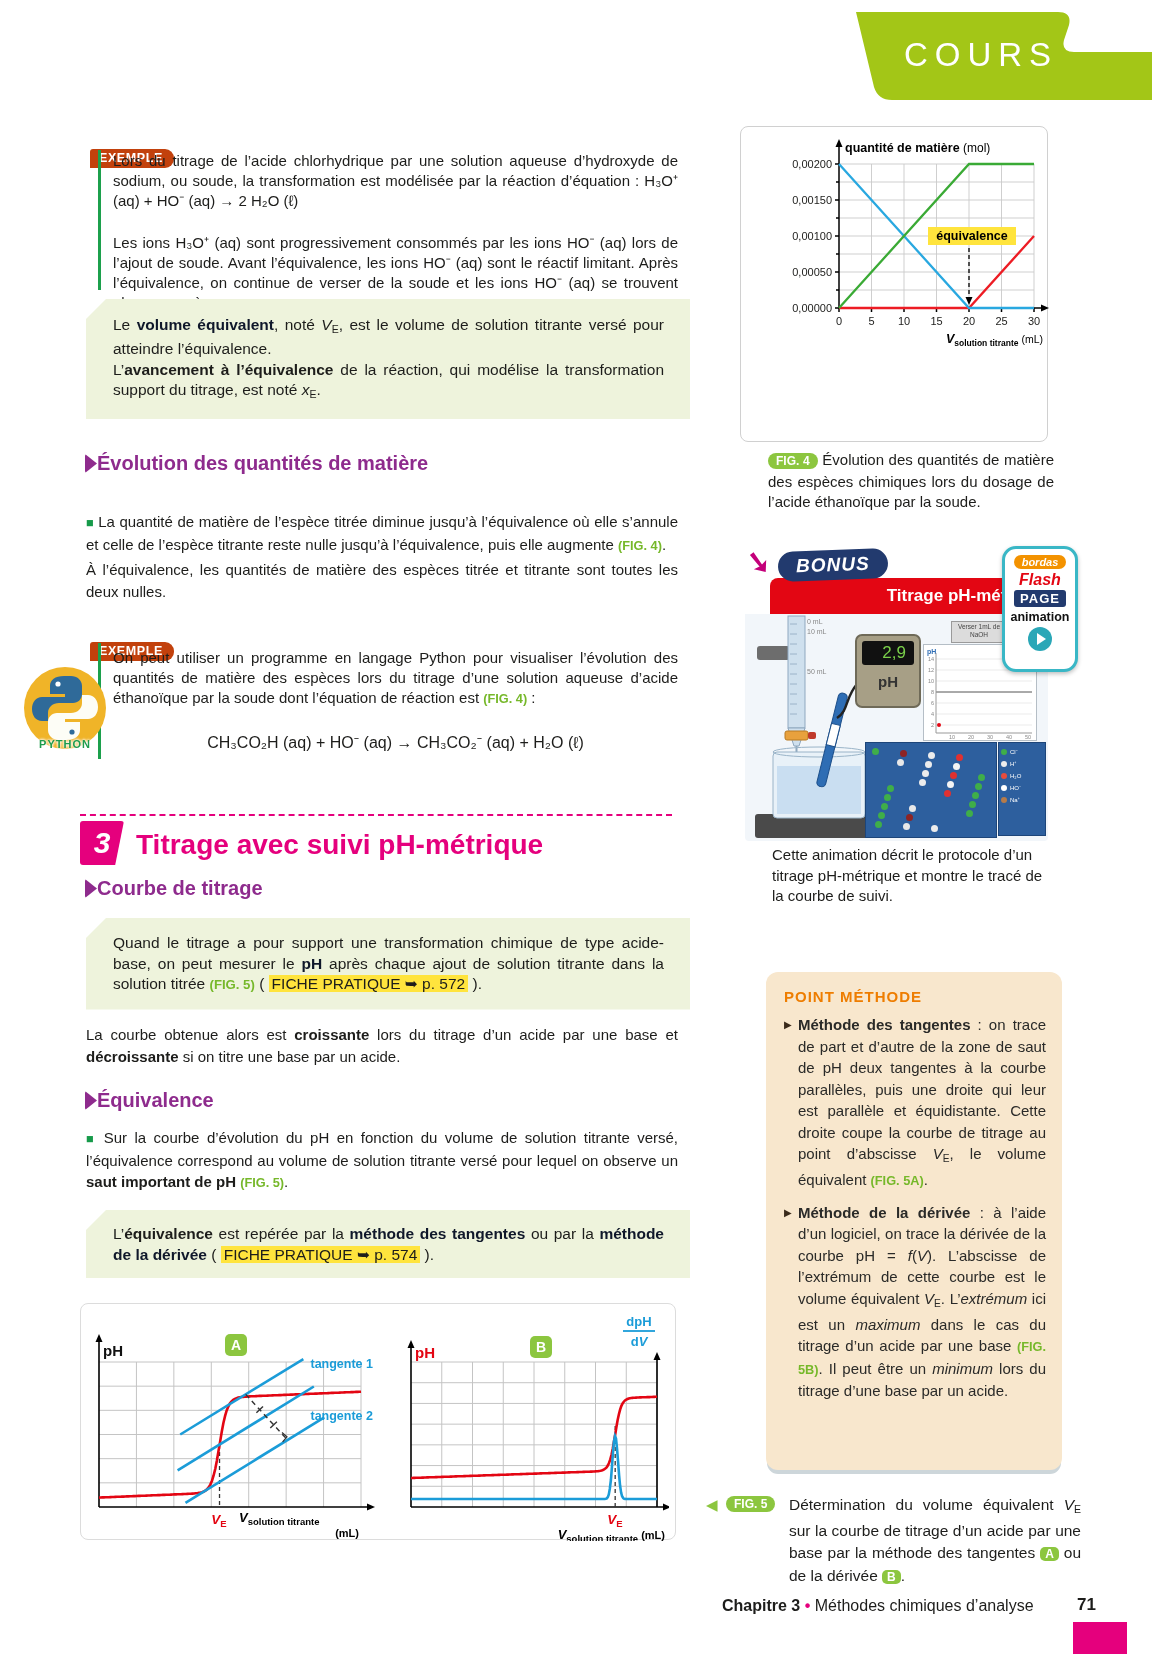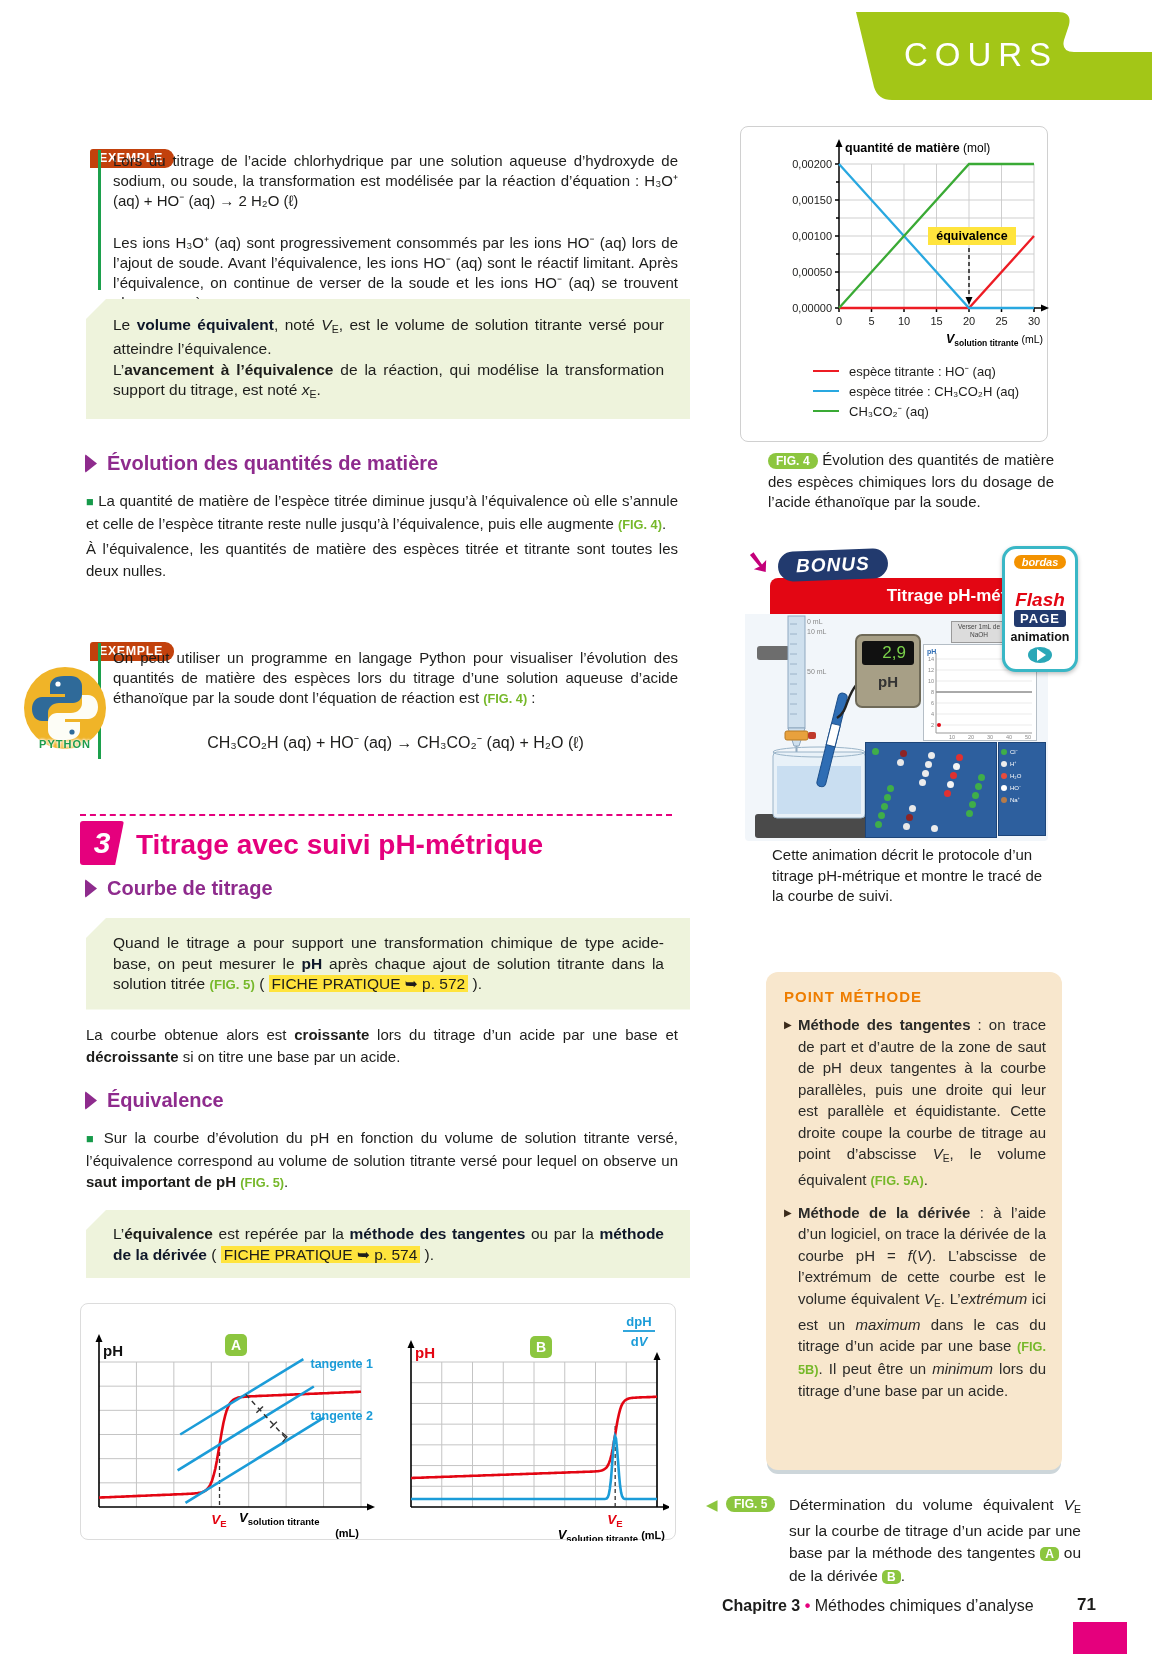--- a/index.html
+++ b/index.html
@@ -17,21 +17,21 @@
   .ex-badge{background:#c2410c;color:#fff;font-weight:bold;font-size:12.5px;letter-spacing:.6px;
             padding:2px 11px 3px 9px;border-radius:3px 9px 9px 0;display:inline-block;margin-top:20px;}
   .ex-line{width:3px;background:#1ca04c;}
   .ex-text{font-size:15px;line-height:20px;}
 
   
   .greenbox{background:#eef3dc;clip-path:polygon(20px 0,100% 0,100% 100%,0 100%,0 20px);box-sizing:border-box;}
   .gb-text{font-size:15.5px;line-height:20.5px;}
 
   
-  .subhead{display:flex;align-items:center;gap:10px;}
+  .subhead{display:flex;align-items:center;}
   .subhead .mk{width:12px;height:19px;background:#8e2b8d;border-radius:2px 4px 4px 2px;
                clip-path:polygon(0 0,100% 50%,0 100%);}
   .subhead h3{margin:0;font-size:20px;font-weight:bold;color:#8e2b8d;}
   .body-p{font-size:15px;line-height:21.5px;}
 
   .sec3-line{border-top:2.5px dashed #e5007d;}
   .sec3-badge{background:#e5007d;color:#fff;width:44px;height:44px;display:flex;align-items:center;
               justify-content:center;font-size:30px;font-weight:bold;font-style:italic;
               clip-path:polygon(0 0,100% 0,80% 100%,0 100%);border-radius:3px;}
   .sec3-title{color:#e5007d;font-size:28px;font-weight:bold;}
@@ -64,21 +64,21 @@
   
   .bonus-badge{background:#223a6e;color:#fff;font-weight:bold;font-style:italic;font-size:19px;
                letter-spacing:1px;padding:4px 18px;border-radius:17px;transform:rotate(-2deg);display:inline-block;}
   .bonus-arrow{color:#c4007a;font-size:30px;font-weight:bold;transform:rotate(8deg);display:inline-block;}
   .bonus-red{background:#e30613;border-radius:8px 8px 0 0;color:#fff;}
   .bonus-red .t{font-size:17px;font-weight:bold;padding:8px 0 0 22px;text-align:right;}
   .bonus-illus{background:#f2f6fa;border-radius:0 0 4px 4px;}
   .flash{background:#fff;border:3px solid #39b7c6;border-radius:14px;box-shadow:0 2px 4px rgba(0,0,0,.25);
          display:flex;flex-direction:column;align-items:center;gap:3px;padding:6px 2px;box-sizing:border-box;z-index:6;}
   .bordas{background:#f39200;color:#fff;font-style:italic;font-weight:bold;font-size:11px;border-radius:9px;padding:1px 8px;}
-  .flashword{color:#e30613;font-weight:bold;font-style:italic;font-size:19px;line-height:15px;margin-top:20px;}
+  .flashword{color:#e30613;font-weight:bold;font-style:italic;font-size:16px;line-height:15px;}
   .pageword{background:#223a6e;color:#fff;font-weight:bold;font-size:13px;letter-spacing:1px;padding:1px 6px;border-radius:3px;}
   .anim{font-weight:bold;font-size:12.5px;color:#111;}
   .play{width:24px;height:24px;border-radius:50%;background:#2aa7b7;display:flex;align-items:center;justify-content:center;}
   .play i{display:block;width:0;height:0;border-left:9px solid #fff;border-top:6px solid transparent;border-bottom:6px solid transparent;margin-left:3px;}
 
   .meter{background:#a79f86;border:2px solid #6f6a58;border-radius:7px;}
   .meter .scr{background:#111;border-radius:3px;color:#7ad04a;font-size:17px;text-align:right;padding:2px 8px;}
   .meter .ph{color:#333;font-size:15px;font-weight:bold;text-align:center;}
   .mini-btn{background:#dcdcdc;border:1px solid #9a9a9a;color:#444;font-size:6.5px;text-align:center;line-height:8px;padding:1px;}
   .molpanel{background:#2d5f9e;border:1px solid #1d4579;}
@@ -123,21 +123,21 @@
 
   <div class="abs greenbox" style="left:86px;top:299px;width:604px;padding:16px 26px 15px 27px">
     <p class="gb-text jt"><span>Le </span><span class="gb">volume équivalent</span><span>, noté </span><span class="i">V</span><span class="sub">E</span><span>, est le volume de solution titrante versé pour atteindre l’équivalence.</span></p>
     <p class="gb-text jt"><span>L’</span><span class="b">avancement à l’équivalence</span><span> de la réaction, qui modélise la transformation support du titrage, est noté </span><span class="i">x</span><span class="sub">E</span><span>.</span></p>
   </div>
 
   <div class="abs subhead" style="left:85px;top:452px">
     <span class="mk"></span>
     <h3>Évolution des quantités de matière</h3>
   </div>
-  <div class="abs body-p jt" style="left:86px;top:490px;width:592px">
+  <div class="abs body-p jt" style="left:86px;top:511px;width:592px">
     <p><span class="sqg">■ </span><span>La quantité de matière de l’espèce titrée diminue jusqu’à l’équivalence où elle s’annule et celle de l’espèce titrante reste nulle jusqu’à l’équivalence, puis elle augmente </span><span class="fig">(FIG. 4)</span><span>.</span></p>
     <p style="margin-top:3px"><span>À l’équivalence, les quantités de matière des espèces titrée et titrante sont toutes les deux nulles.</span></p>
   </div>
 
   <span class="abs ex-badge" style="left:90px;top:622px">EXEMPLE</span>
   <div class="abs ex-line" style="left:98px;top:643px;height:116px"></div>
   <div class="abs ex-text jt" style="left:113px;top:648px;width:565px">
     <p><span>On peut utiliser un programme en langage Python pour visualiser l’évolution des quantités de matière des espèces lors du titrage d’une solution aqueuse d’acide éthanoïque par la soude dont l’équation de réaction est </span><span class="fig">(FIG. 4)</span><span> :</span></p>
   </div>
   <div class="abs equation" style="left:113px;top:731px;width:565px"><span>CH₃CO₂H (aq) + HO⁻ (aq)  →  CH₃CO₂⁻ (aq) + H₂O (ℓ)</span></div>
@@ -307,34 +307,20 @@
           <polyline points="98.0,181.0 228.0,181.0 293.0,109.0" fill="none" stroke="#ed1c24" stroke-width="2.3"></polyline>
           <polyline points="98.0,37.0 228.0,181.0 293.0,181.0" fill="none" stroke="#29a8e0" stroke-width="2.3"></polyline>
           <polyline points="98.0,181.0 228.0,37.0 293.0,37.0" fill="none" stroke="#3aaa35" stroke-width="2.3"></polyline>
           <line x1="228" y1="121" x2="228" y2="170" stroke="#000" stroke-width="1.3" stroke-dasharray="4,3"></line>
           <path d="M228,178 l-3.5,-8 h7 z" fill="#000"></path>
           <rect x="187" y="100" width="88" height="18" fill="#ffe43d"></rect>
           <text x="231" y="113" text-anchor="middle" font-size="12.5" font-weight="bold">équivalence</text>
           <text x="302" y="216" text-anchor="end"><tspan font-size="12.5" font-style="italic" font-weight="bold">V</tspan><tspan font-size="8.5" dy="2.5" font-weight="bold">solution titrante</tspan><tspan font-size="10.5" dy="-2.5"> (mL)</tspan></text>
         </g>
       </svg>
-    <div class="abs" style="left:72px;top:234px" id="fig4-legend">
-        <div class="lg-row">
-          <span class="lg-swatch" style="border-top-color: rgb(237, 28, 36);"></span>
-          <span class="lg-label">espèce titrante : HO⁻ (aq)</span>
-        </div>
-        <div class="lg-row">
-          <span class="lg-swatch" style="border-top-color: rgb(41, 168, 224);"></span>
-          <span class="lg-label">espèce titrée : CH₃CO₂H (aq)</span>
-        </div>
-        <div class="lg-row">
-          <span class="lg-swatch" style="border-top-color: rgb(58, 170, 53);"></span>
-          <span class="lg-label">CH₃CO₂⁻ (aq)</span>
-        </div>
-      </div>
   </div>
 
   <div class="abs caption jt" style="left:768px;top:450px;width:286px">
     <span class="figbadge">FIG. 4</span>
     <span><span>Évolution des quantités de matière des espèces chimiques lors du dosage de l’acide éthanoïque par la soude.</span></span>
   </div>
 
   <span class="abs bonus-arrow" style="left:746px;top:544px">➘</span>
   <div class="abs bonus-red" style="left:770px;top:578px;width:278px;height:36px">
     <div class="t">Titrage pH-métrique</div>

